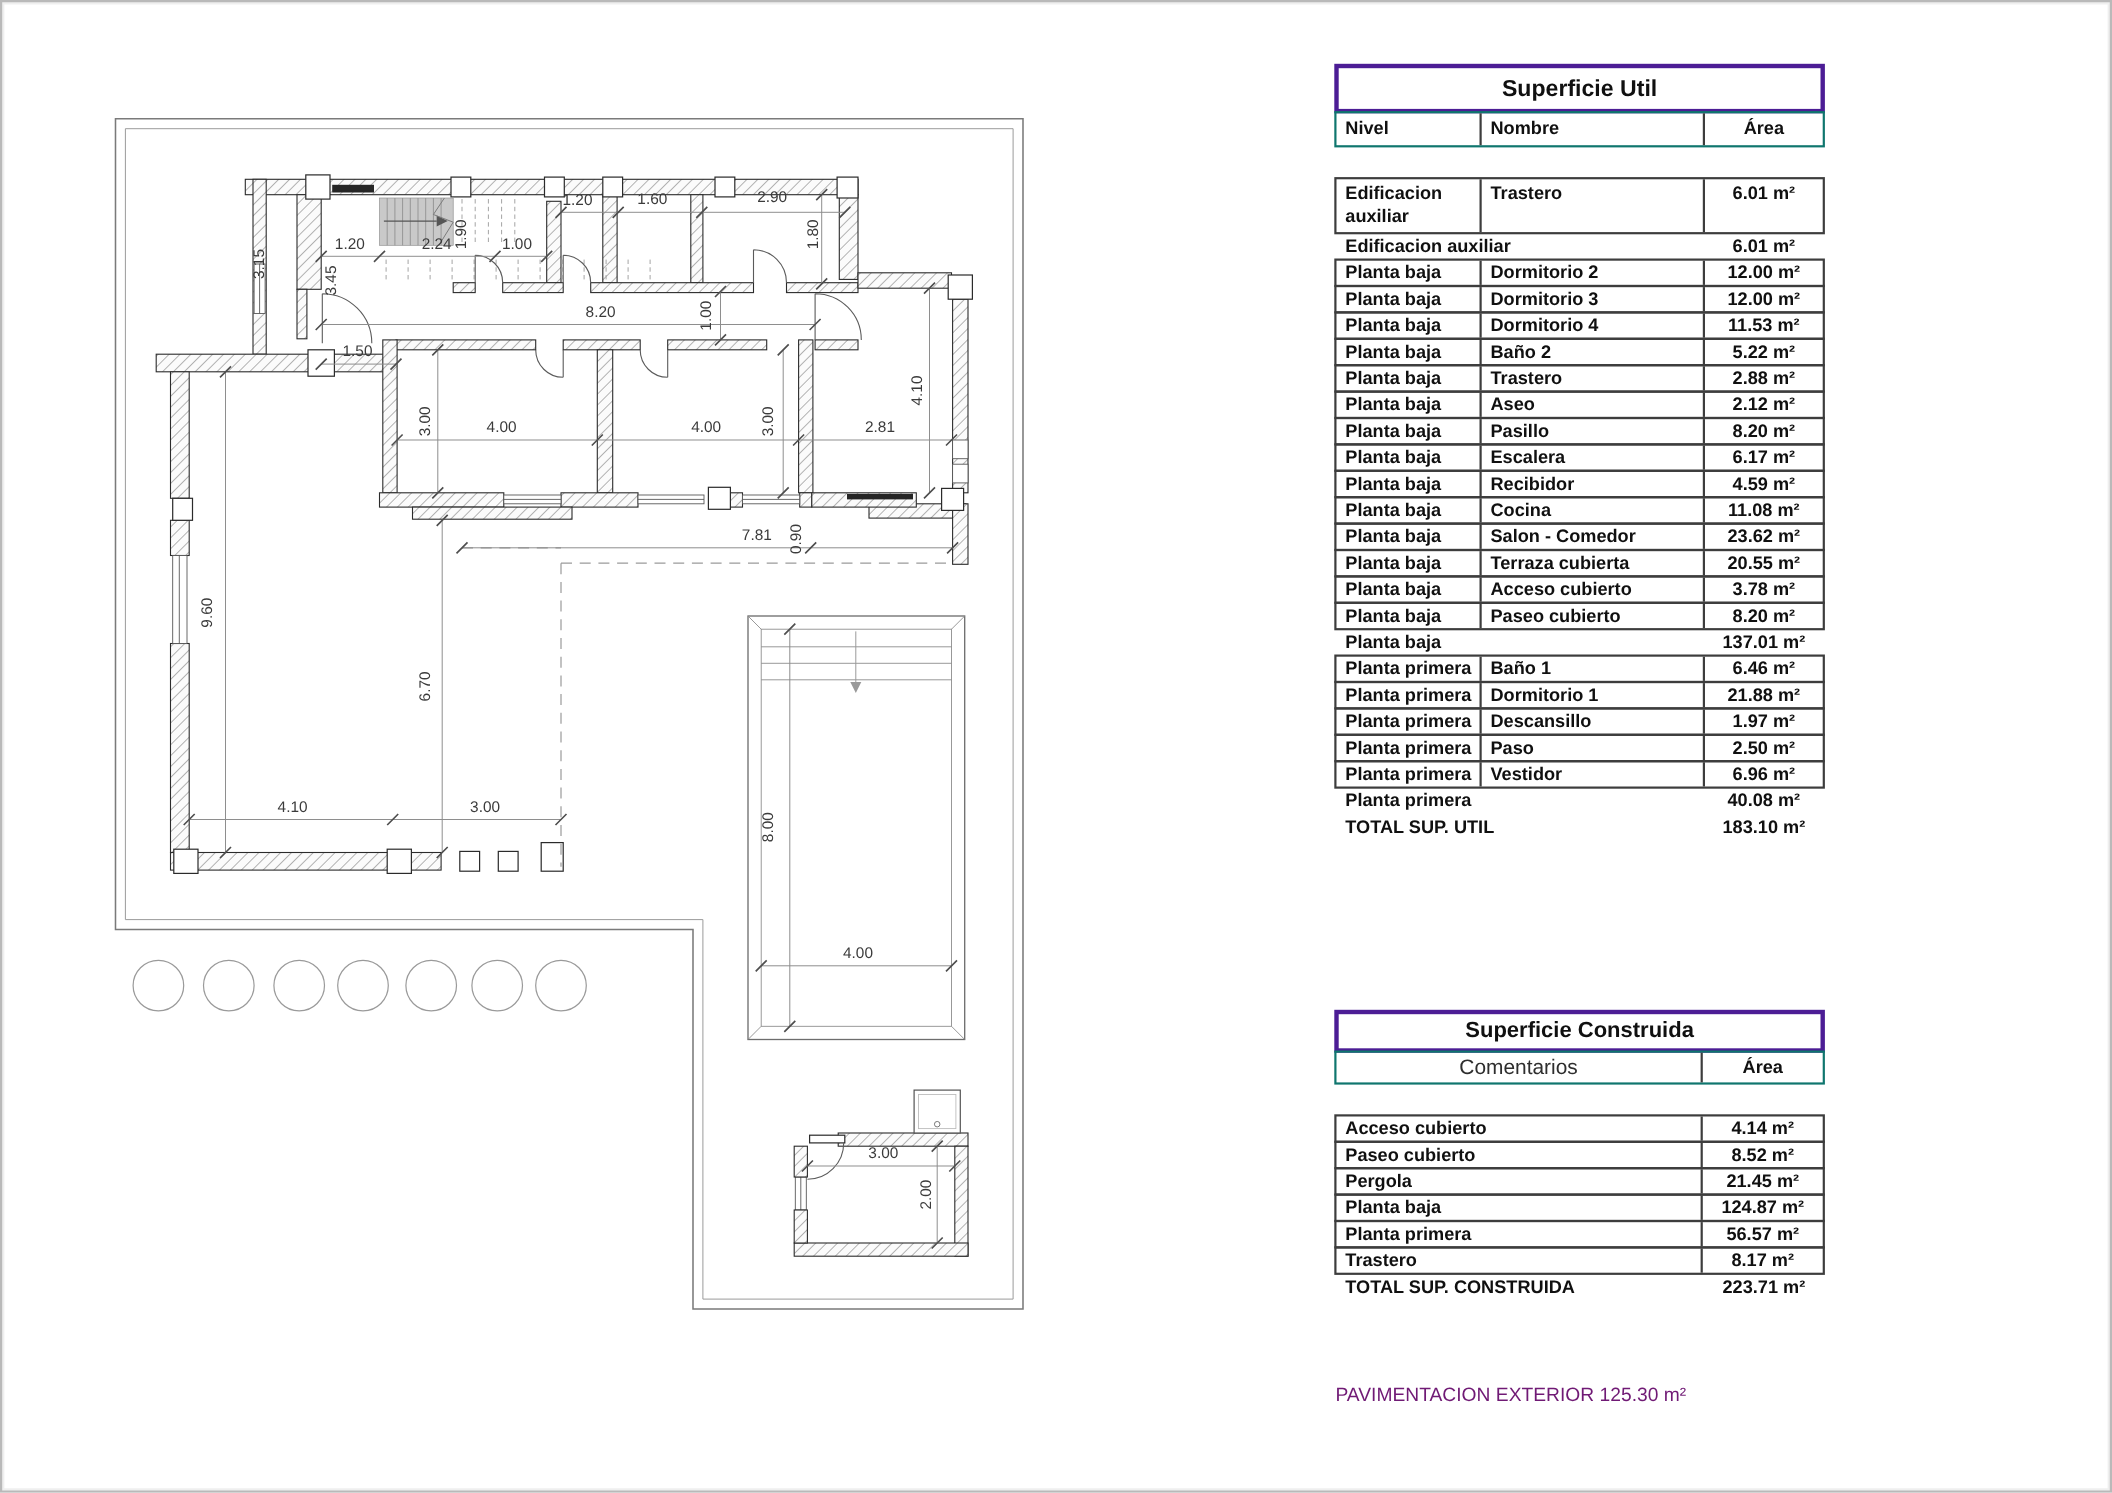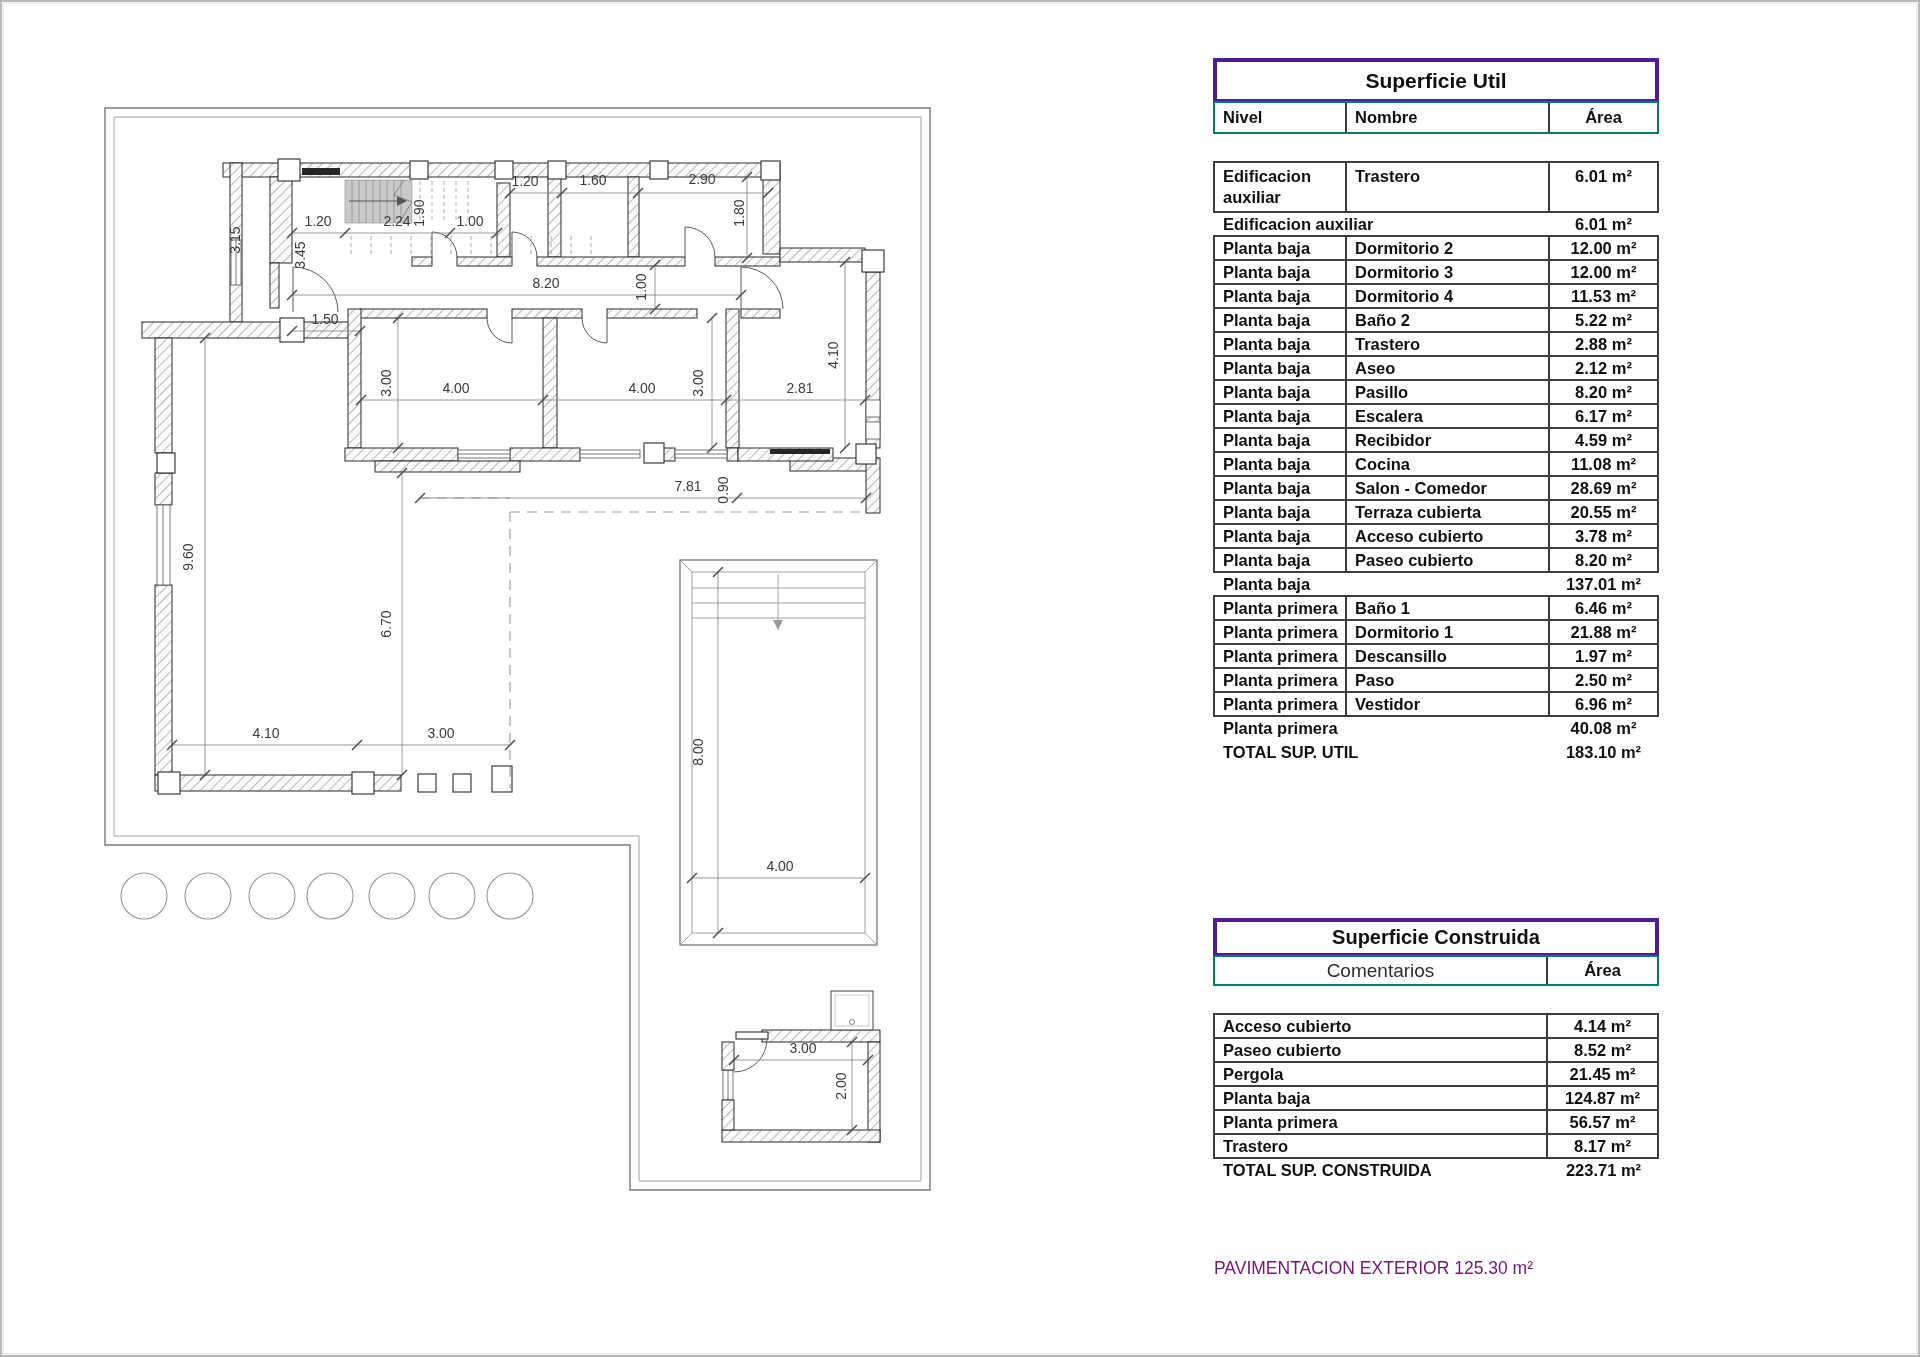--- a/index.html
+++ b/index.html
@@ -331,21 +331,21 @@
         <div class="c area">4.59 m²</div>
       </div>
       <div class="row">
         <div class="c">Planta baja</div>
         <div class="c mid">Cocina</div>
         <div class="c area">11.08 m²</div>
       </div>
       <div class="row">
         <div class="c">Planta baja</div>
         <div class="c mid">Salon - Comedor</div>
-        <div class="c area">28.69 m²</div>
+        <div class="c area">23.62 m²</div>
       </div>
       <div class="row">
         <div class="c">Planta baja</div>
         <div class="c mid">Terraza cubierta</div>
         <div class="c area">20.55 m²</div>
       </div>
       <div class="row">
         <div class="c">Planta baja</div>
         <div class="c mid">Acceso cubierto</div>
         <div class="c area">3.78 m²</div>

